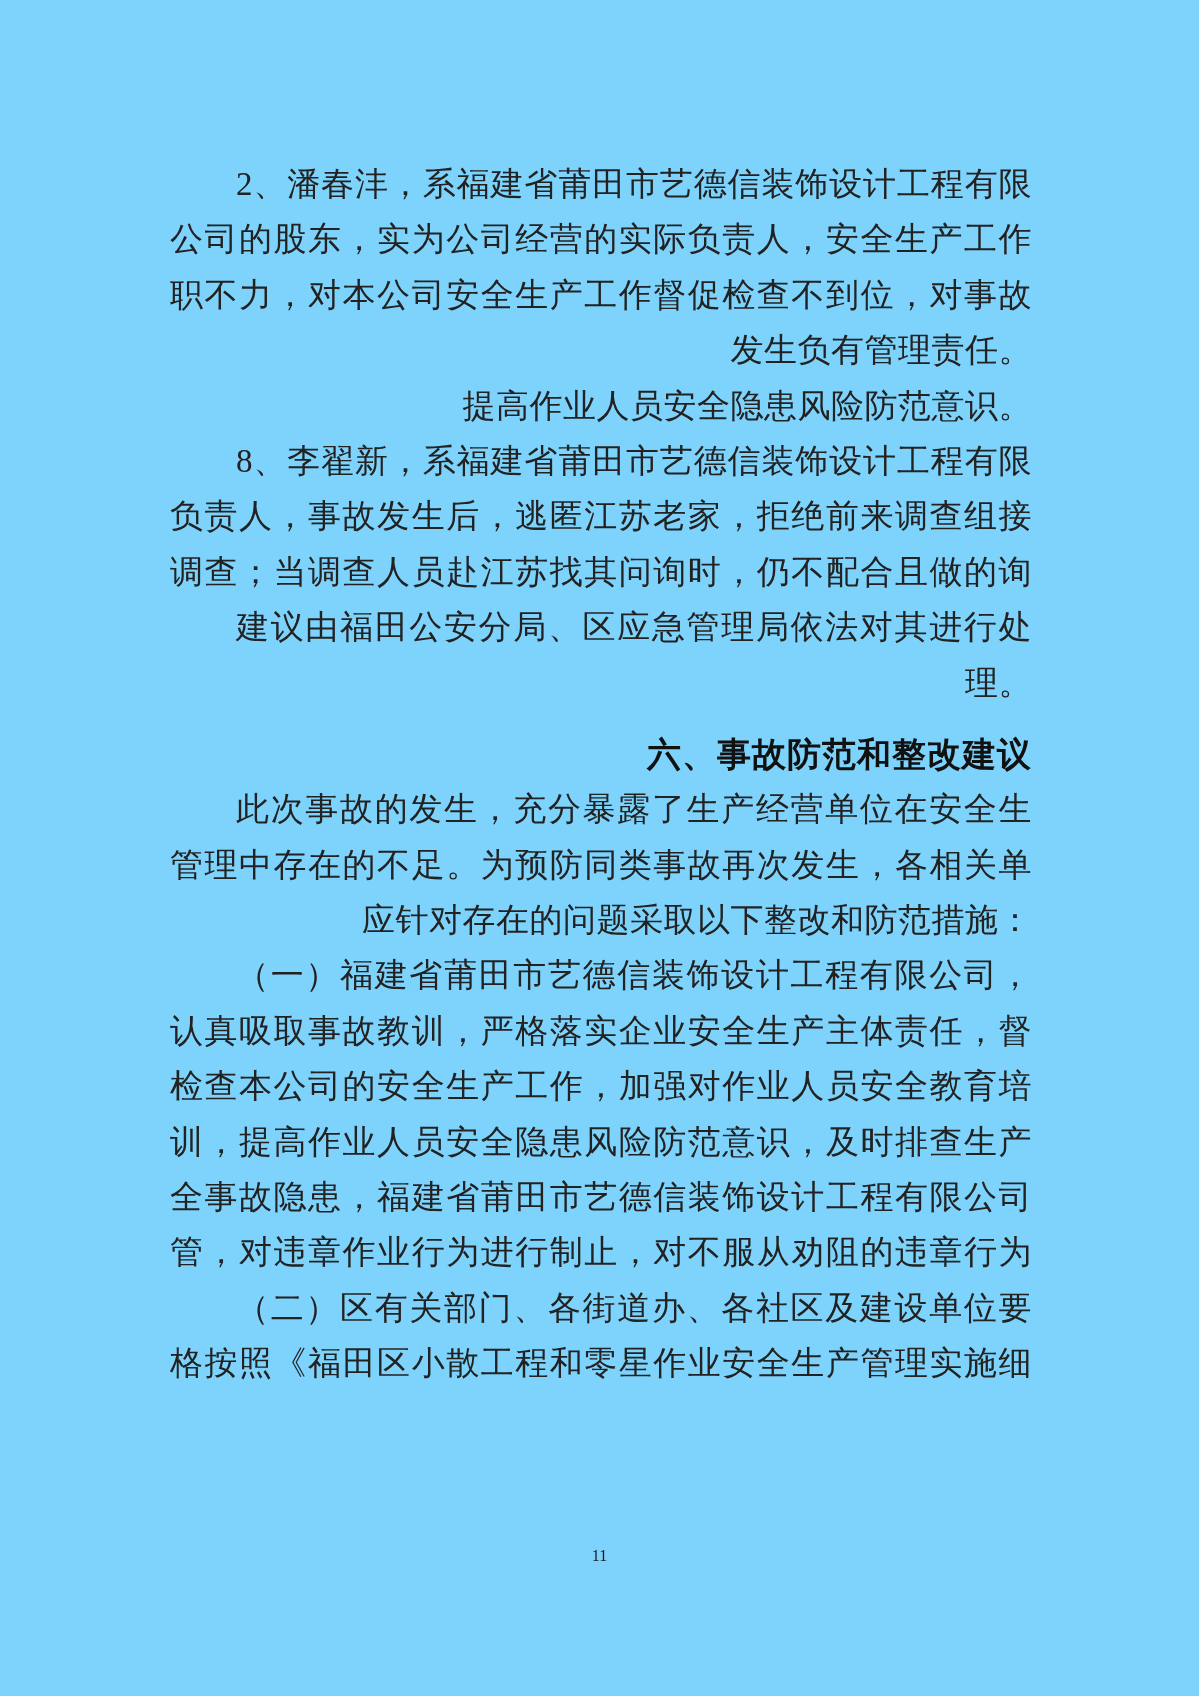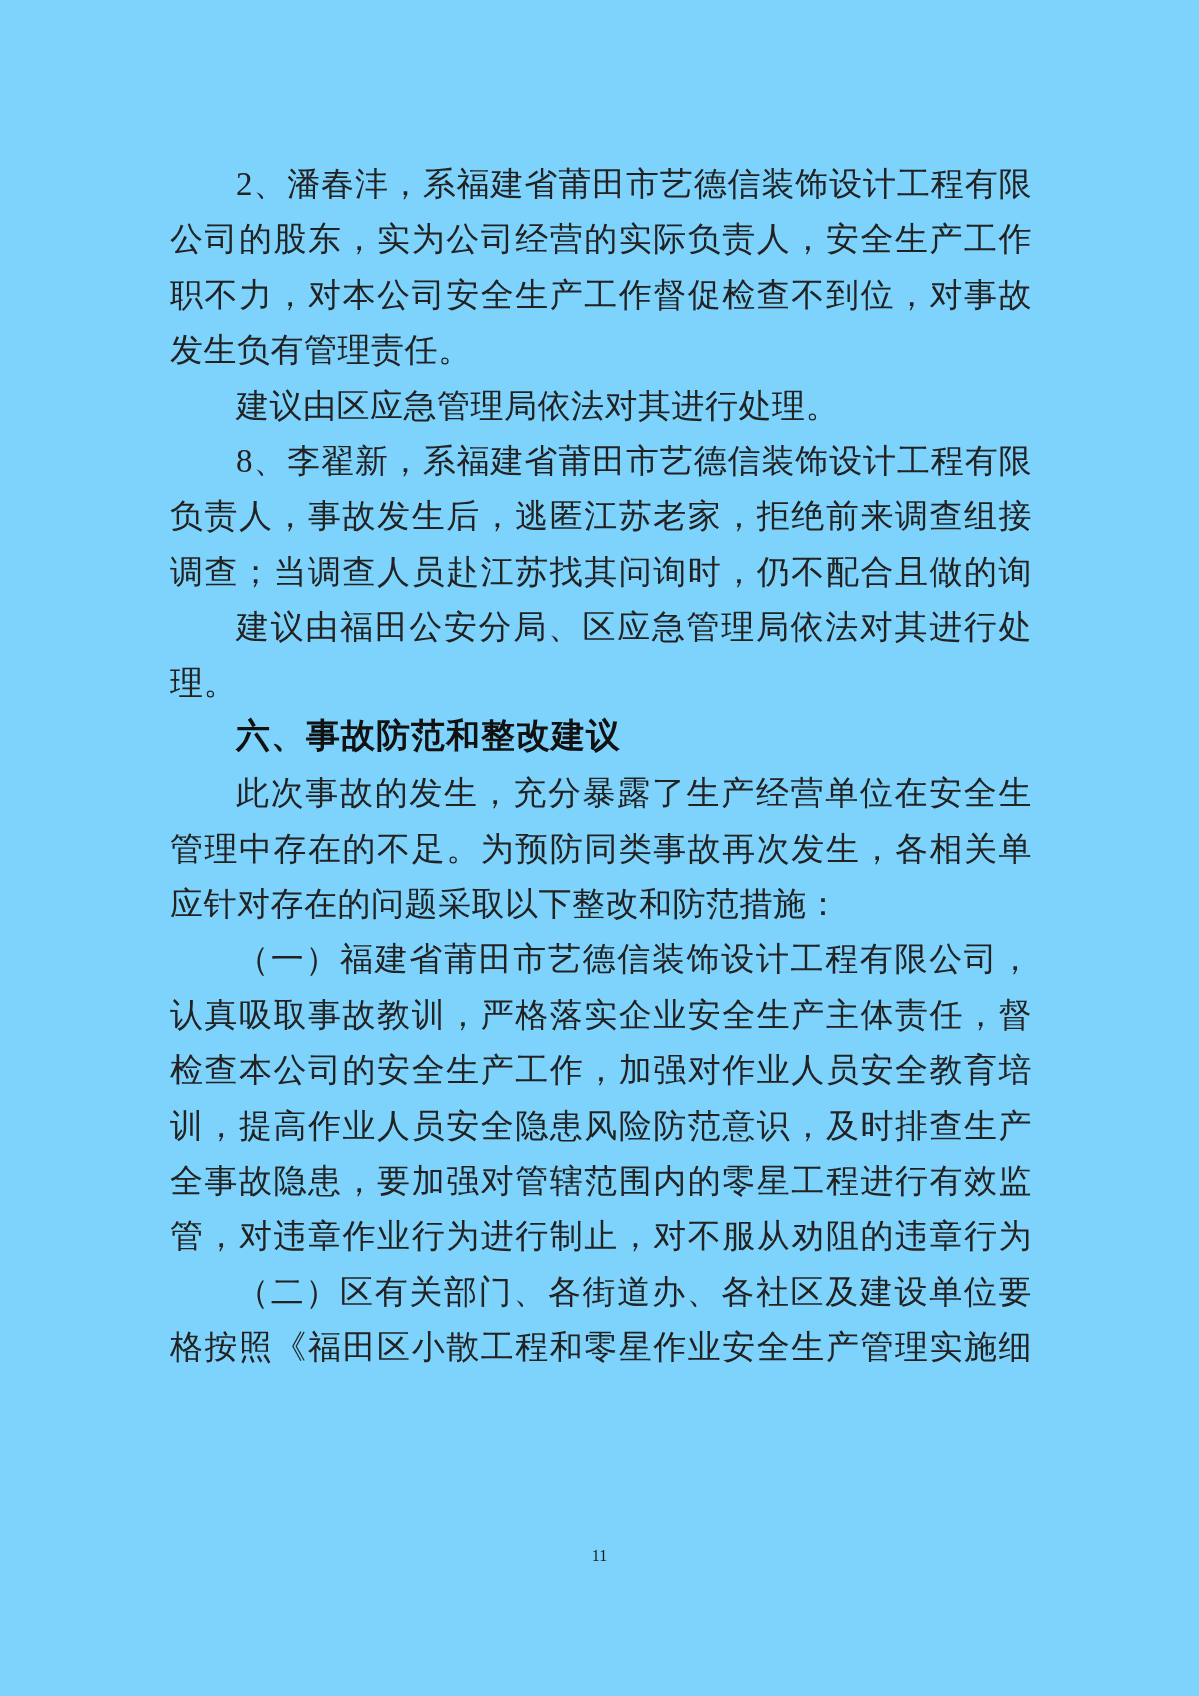--- a/index.html
+++ b/index.html
@@ -23,35 +23,36 @@
     top: 157px;
     width: 862px;
     font-size: 33px;
     line-height: 55.4px;
     letter-spacing: 0.5px;
   }
   .ln {
     height: 55.4px;
     overflow: hidden;
     white-space: normal;
-    text-align: left;
+    text-align: right;
   }
   .ln.fill {
     text-align: justify;
     text-align-last: justify;
   }
   .ln.ind {
     text-indent: 66px;
   }
   .ln.heading {
-    font-family: Liberation Mono, monospace;
+    font-family: Liberation Serif, serif;
     font-weight: 700;
     font-size: 34px;
     color: #111111;
     letter-spacing: 1px;
+    margin-top: 16px;
   }
   .page-number {
     position: absolute;
     top: 1547px;
     left: 0;
     width: 1199px;
     text-align: center;
     font-size: 16px;
     color: #1a1a1a;
     font-family: "Liberation Serif", serif;
@@ -61,40 +62,40 @@
 <body>
 
 <div class="page">
   <div class="text-block">
 
     <div class="ln ind fill">2、潘春沣，系福建省莆田市艺德信装饰设计工程有限</div>
     <div class="ln fill">公司的股东，实为公司经营的实际负责人，安全生产工作履</div>
     <div class="ln fill">职不力，对本公司安全生产工作督促检查不到位，对事故的</div>
     <div class="ln">发生负有管理责任。</div>
 
-    <div class="ln ind">建议由区应急管理局依法对其进行处理。</div>
+    <div class="ln ind">提高作业人员安全隐患风险防范意识。</div>
 
     <div class="ln ind fill">8、李翟新，系福建省莆田市艺德信装饰设计工程有限</div>
     <div class="ln fill">负责人，事故发生后，逃匿江苏老家，拒绝前来调查组接受</div>
     <div class="ln fill">调查；当调查人员赴江苏找其问询时，仍不配合且做的询问</div>
 
     <div class="ln ind fill">建议由福田公安分局、区应急管理局依法对其进行处</div>
     <div class="ln">理。</div>
 
     <div class="ln ind heading">六、事故防范和整改建议</div>
 
     <div class="ln ind fill">此次事故的发生，充分暴露了生产经营单位在安全生产</div>
     <div class="ln fill">管理中存在的不足。为预防同类事故再次发生，各相关单位</div>
     <div class="ln">应针对存在的问题采取以下整改和防范措施：</div>
 
     <div class="ln ind fill">（一）福建省莆田市艺德信装饰设计工程有限公司，要</div>
     <div class="ln fill">认真吸取事故教训，严格落实企业安全生产主体责任，督促</div>
     <div class="ln fill">检查本公司的安全生产工作，加强对作业人员安全教育培</div>
     <div class="ln fill">训，提高作业人员安全隐患风险防范意识，及时排查生产安</div>
-    <div class="ln fill">全事故隐患，要加强对管辖范围内的零星工程进行有效监</div>
+    <div class="ln fill">全事故隐患，福建省莆田市艺德信装饰设计工程有限公司</div>
     <div class="ln fill">管，对违章作业行为进行制止，对不服从劝阻的违章行为要</div>
 
     <div class="ln ind fill">（二）区有关部门、各街道办、各社区及建设单位要严</div>
     <div class="ln fill">格按照《福田区小散工程和零星作业安全生产管理实施细</div>
 
   </div>
 
   <div class="page-number">11</div>
 </div>
 

